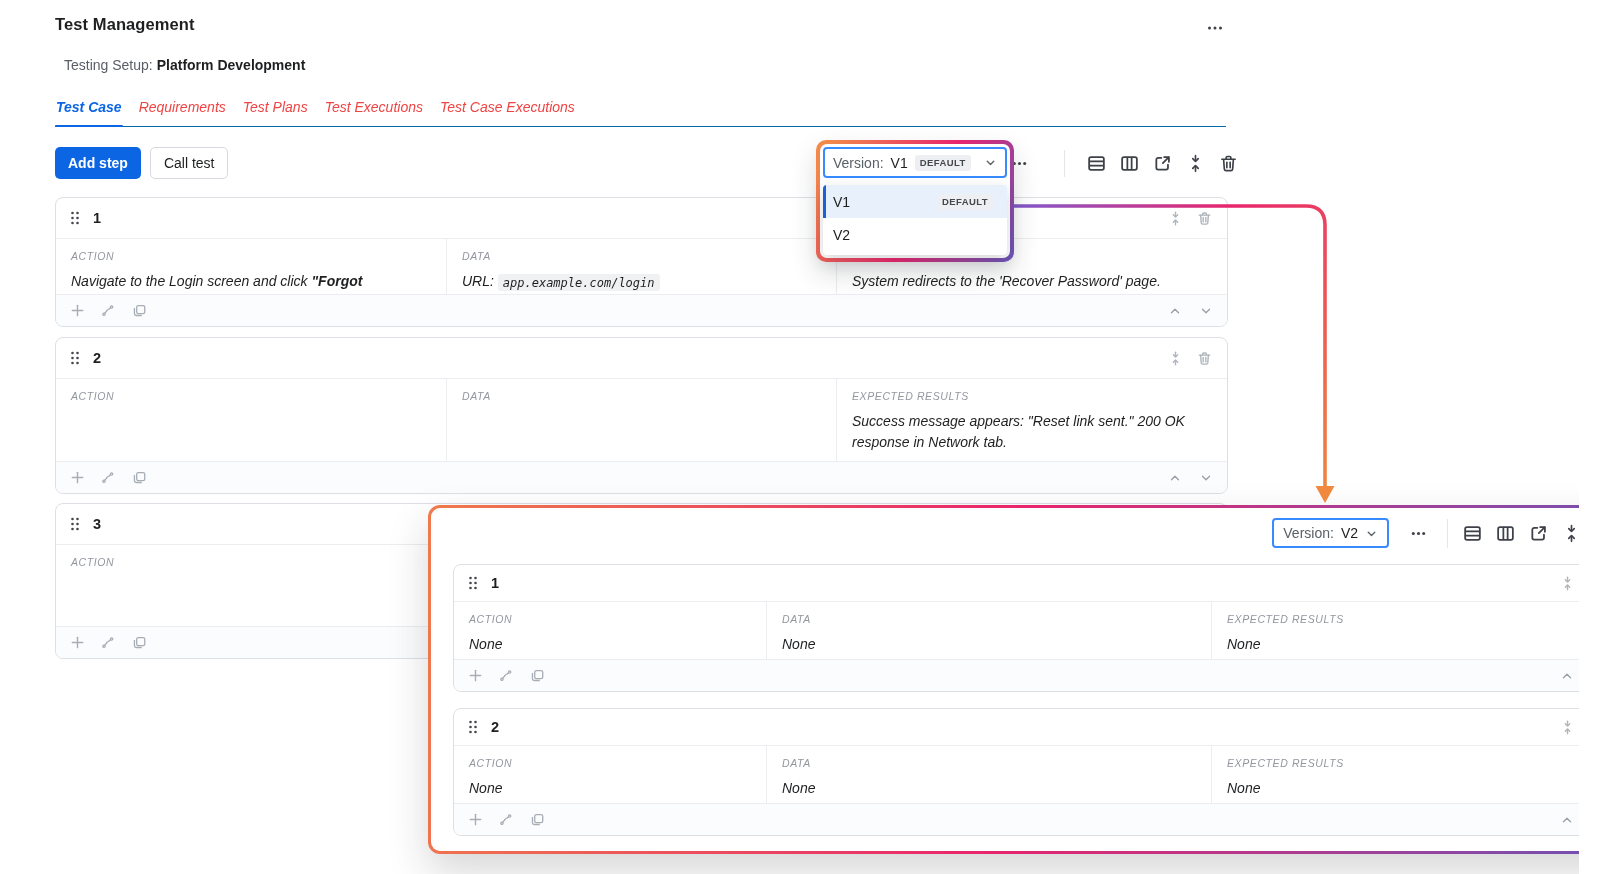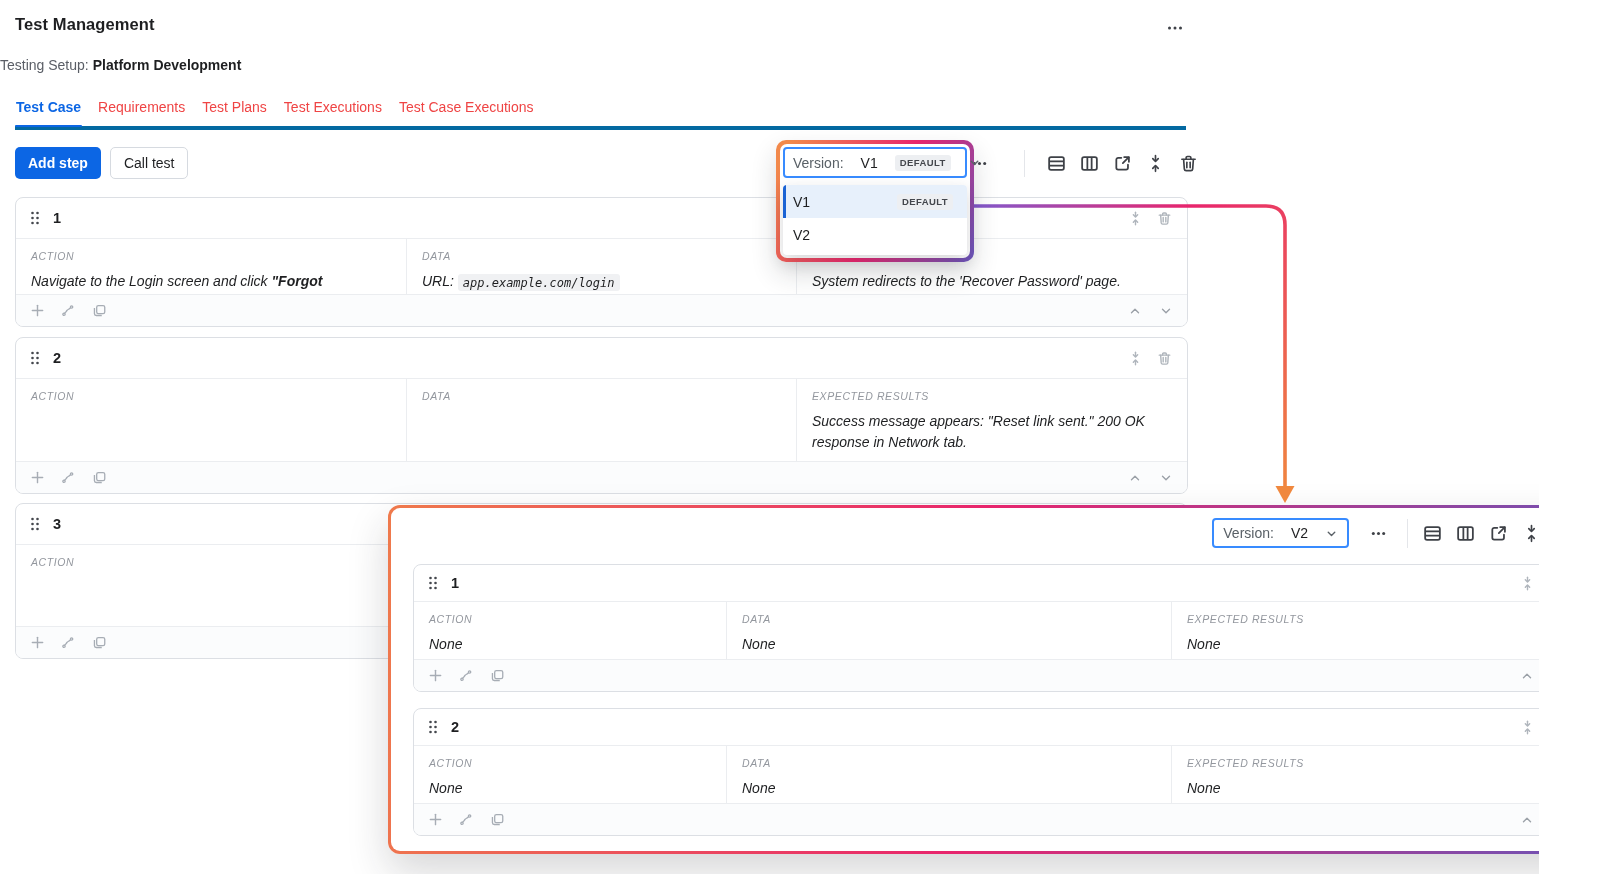--- a/index.html
+++ b/index.html
@@ -1,48 +1,48 @@
 <!DOCTYPE html>
 <html><head>
 <meta charset="utf-8">
 <style>
   html,body{margin:0;padding:0;background:#fff;}
   .stage{position:relative;width:1539px;height:874px;background:#fff;overflow:hidden;
-         font-family:"Liberation Sans","DejaVu Sans",sans-serif;color:#1E1F21;font-size:14px;}
+         font-family:"Liberation Sans","DejaVu Sans",sans-serif;color:#1E1F21;font-size:14px;margin-left:40px;}
   svg{display:block;}
   button{font-family:inherit;background:none;border:none;padding:0;margin:0;cursor:pointer;color:inherit;}
 
   
   .page-title{position:absolute;left:15px;top:15px;font-size:16.5px;font-weight:700;letter-spacing:.1px;}
   .page-more{position:absolute;left:1158px;top:16px;width:34px;height:24px;display:flex;align-items:center;justify-content:center;color:#3E4147;border-radius:4px;}
-  .setup{position:absolute;left:0;top:57px;color:#5A5E66;}
+  .setup{position:absolute;left:24px;top:57px;color:#5A5E66;}
   .setup b{color:#1E1F21;font-weight:700;margin-left:4px;}
 
   
-  .tabs{position:absolute;left:15px;top:99px;width:1171px;display:flex;gap:15px;border-bottom:4px solid #0369a1;}
+  .tabs{position:absolute;left:15px;top:99px;width:1171px;display:flex;gap:15px;border-bottom:1px solid #0369a1;font-style:italic;}
   .tab{font-size:14px;font-weight:500;color:#ef4444;padding:0 1px 11px;position:relative;white-space:nowrap;}
   .tab.active{color:#0C66E4;font-weight:600;}
   .tab.active::after{content:"";position:absolute;left:0;right:0;bottom:-1px;height:2.5px;border-radius:2px;background:#0C66E4;}
 
   
   .tb-left{position:absolute;left:15px;top:147px;display:flex;gap:9px;justify-content:space-between;}
   .btn{height:32px;border-radius:5px;font-size:14px;display:inline-flex;align-items:center;padding:0 13px;}
   .btn.primary{background:#0C66E4;color:#fff;font-weight:600;}
   .btn.subtle{background:#fff;color:#1E1F21;font-weight:500;border:1px solid #D6DAE0;}
   .tb-more{position:absolute;left:963px;top:150px;width:32px;height:27px;display:flex;align-items:center;justify-content:center;color:#3E4147;}
   .tb-div{position:absolute;left:1024px;top:150px;width:1px;height:27px;background:#E4E6EA;}
   .tb-icons{position:absolute;left:1046px;top:150px;display:flex;gap:12px;}
   .tb-icons button, .p-icons button{width:21px;height:27px;display:flex;align-items:center;justify-content:center;color:#3E4147;}
 
   
   .vring{position:absolute;left:776px;top:140px;width:190px;padding:4px;border-radius:10px;z-index:40;
          background:linear-gradient(118deg,#F2894B 6%,#E8256D 54%,#6C53B6 98%);
          box-shadow:0 12px 26px rgba(31,35,41,.16);}
   .vring-inner{background:#fff;border-radius:7px;padding:3px;display:flex;flex-direction:column;gap:7px;}
-  .vselect{height:27px;border:2px solid #388BFF;border-radius:4px;background:#fff;display:flex;align-items:center;gap:17px;padding:0 8px;font-size:14px;}
+  .vselect{height:27px;border:2px solid #388BFF;border-radius:4px;background:#fff;display:flex;align-items:center;gap:7px;padding:0 8px;font-size:14px;}
   .vselect .slabel{color:#596066;}
   .vselect .sval{color:#1E1F21;}
   .vselect .chev{margin-left:auto;color:#596066;}
   .badge{background:#EDEFF2;color:#44474D;font-size:9.5px;font-weight:700;letter-spacing:.4px;padding:2.5px 5px;border-radius:3px;}
   .vmenu{background:#fff;border-radius:4px;box-shadow:0 6px 16px rgba(31,35,41,.18);overflow:hidden;padding-bottom:4px;}
   .vitem{height:33px;display:flex;align-items:center;padding:0 10px;font-size:14px;color:#1E1F21;}
   .vitem.selected{background:#E7F0FB;box-shadow:inset 3px 0 0 #1B63D4;}
   .vitem .badge{margin-left:auto;margin-right:4px;}
 
   

